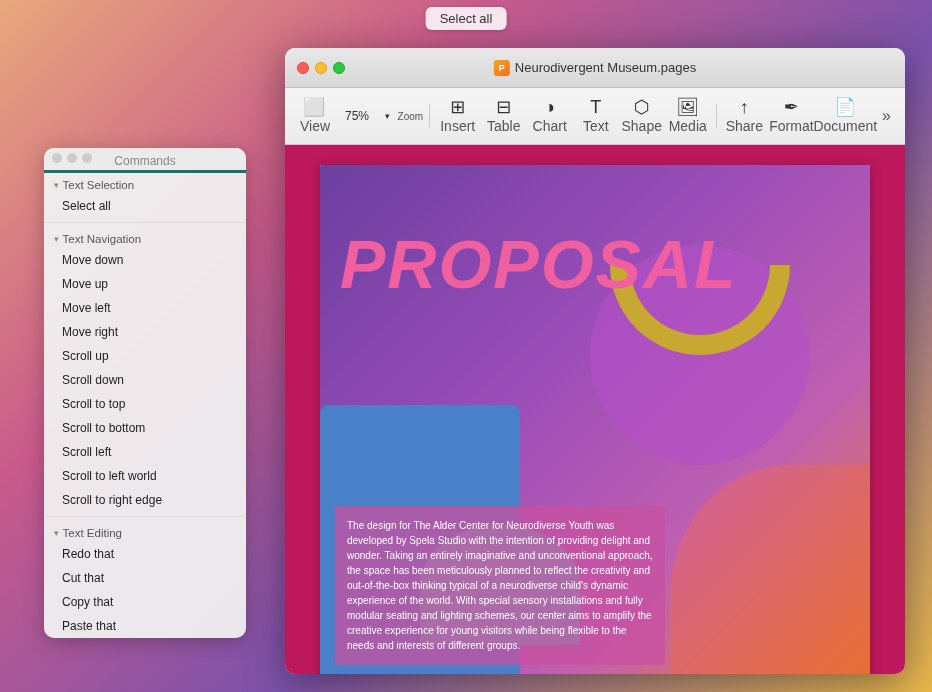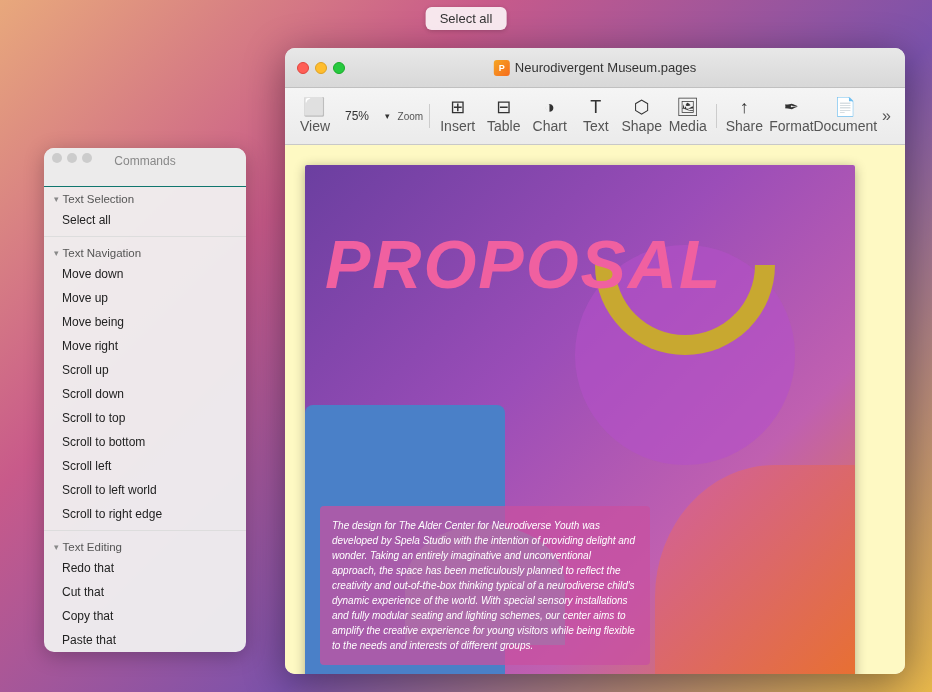--- a/index.html
+++ b/index.html
@@ -41,22 +41,22 @@
       border-radius: 10px;
       box-shadow: 0 4px 20px rgba(0,0,0,0.25);
       overflow: hidden;
       z-index: 50;
     }
 
     .commands-title {
       text-align: center;
       font-size: 12px;
       color: #888;
-      padding: 6px 0 18px;
-      border-bottom: 1px solid #0f766e;
+      padding: 6px 0 2px;
+      border-bottom: 3px solid #0f766e;
       background: rgba(235,235,235,0.9);
     }
 
     .panel-traffic-lights {
       position: absolute;
       top: 5px;
       left: 8px;
       display: flex;
       gap: 5px;
     }
@@ -232,24 +232,25 @@
       cursor: pointer;
       padding: 4px 6px;
       border-radius: 5px;
       background: transparent;
       border: none;
     }
 
     
     .doc-content {
       flex: 1;
-      background: #fef9c3;
+      background: #be185d;
       overflow: hidden;
       display: flex;
       align-items: flex-start;
+      justify-content: center;
       padding: 20px;
     }
 
     .page-canvas {
       width: 550px;
       background: white;
       border-radius: 2px;
       box-shadow: 0 2px 12px rgba(0,0,0,0.3);
       overflow: hidden;
       position: relative;
@@ -335,21 +336,20 @@
       width: 330px;
       background: rgba(200, 80, 160, 0.75);
       padding: 12px;
       border-radius: 4px;
     }
 
     .body-text-overlay p {
       font-size: 10px;
       color: white;
       line-height: 1.5;
-      font-style: italic;
     }
   </style>
 </head>
 <body>
 
 <button class="select-all-btn">Select all</button>
 
 <div class="commands-panel">
 
   <div class="panel-traffic-lights">
@@ -367,21 +367,21 @@
   <div class="command-item">Select all</div>
 
   <div class="section-divider"></div>
 
   <div class="section-header">
     <span class="chevron">▾</span>
     <span>Text Navigation</span>
   </div>
   <div class="command-item">Move down</div>
   <div class="command-item">Move up</div>
-  <div class="command-item">Move being</div>
+  <div class="command-item">Move left</div>
   <div class="command-item">Move right</div>
   <div class="command-item">Scroll up</div>
   <div class="command-item">Scroll down</div>
   <div class="command-item">Scroll to top</div>
   <div class="command-item">Scroll to bottom</div>
   <div class="command-item">Scroll left</div>
   <div class="command-item">Scroll to left world</div>
   <div class="command-item">Scroll to right edge</div>
 
   <div class="section-divider"></div>

